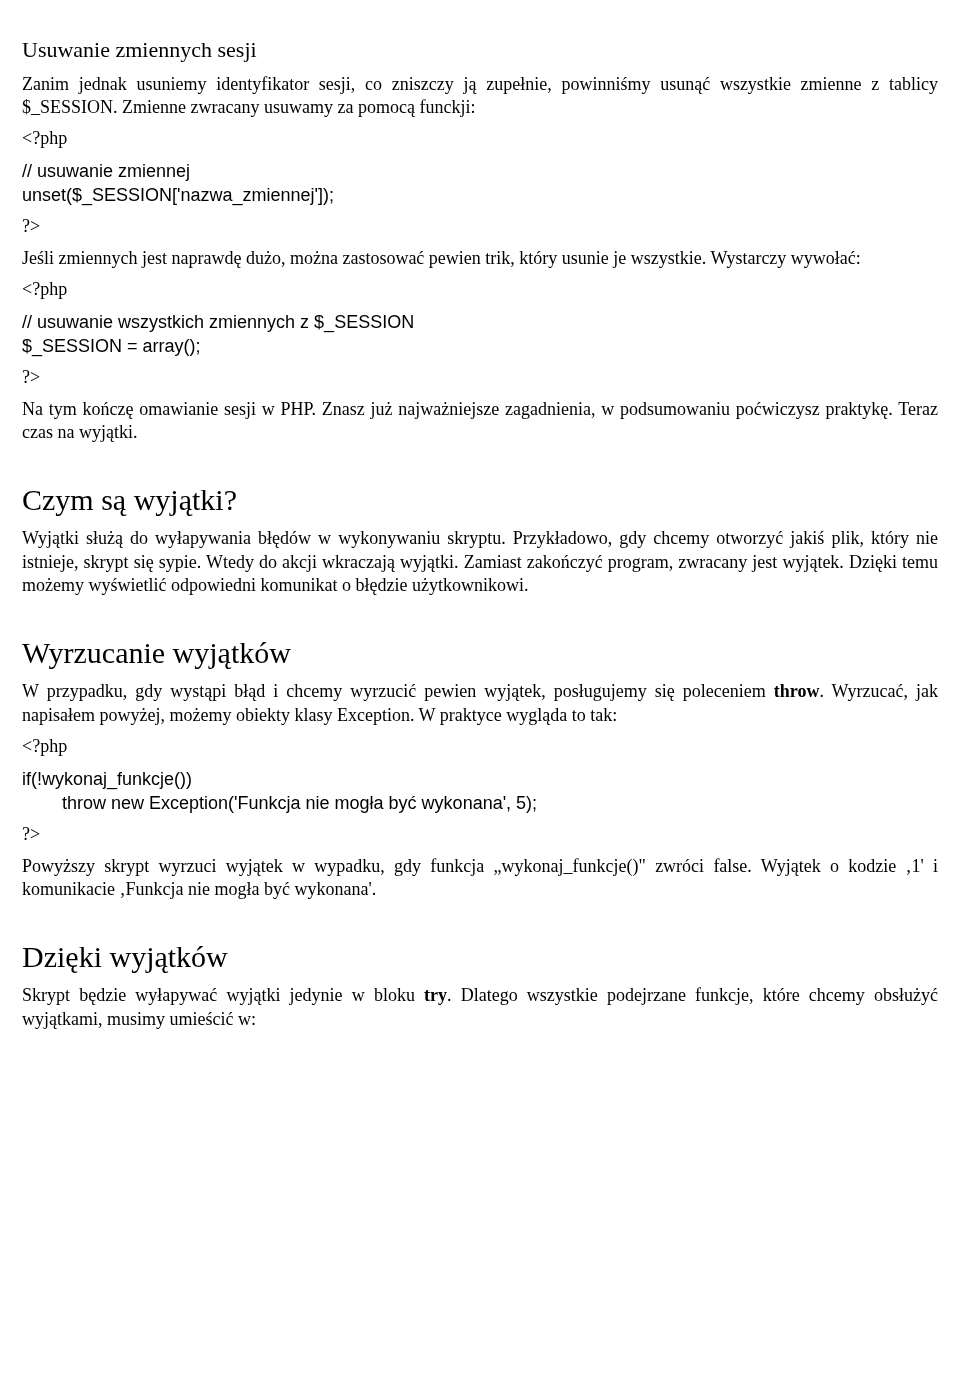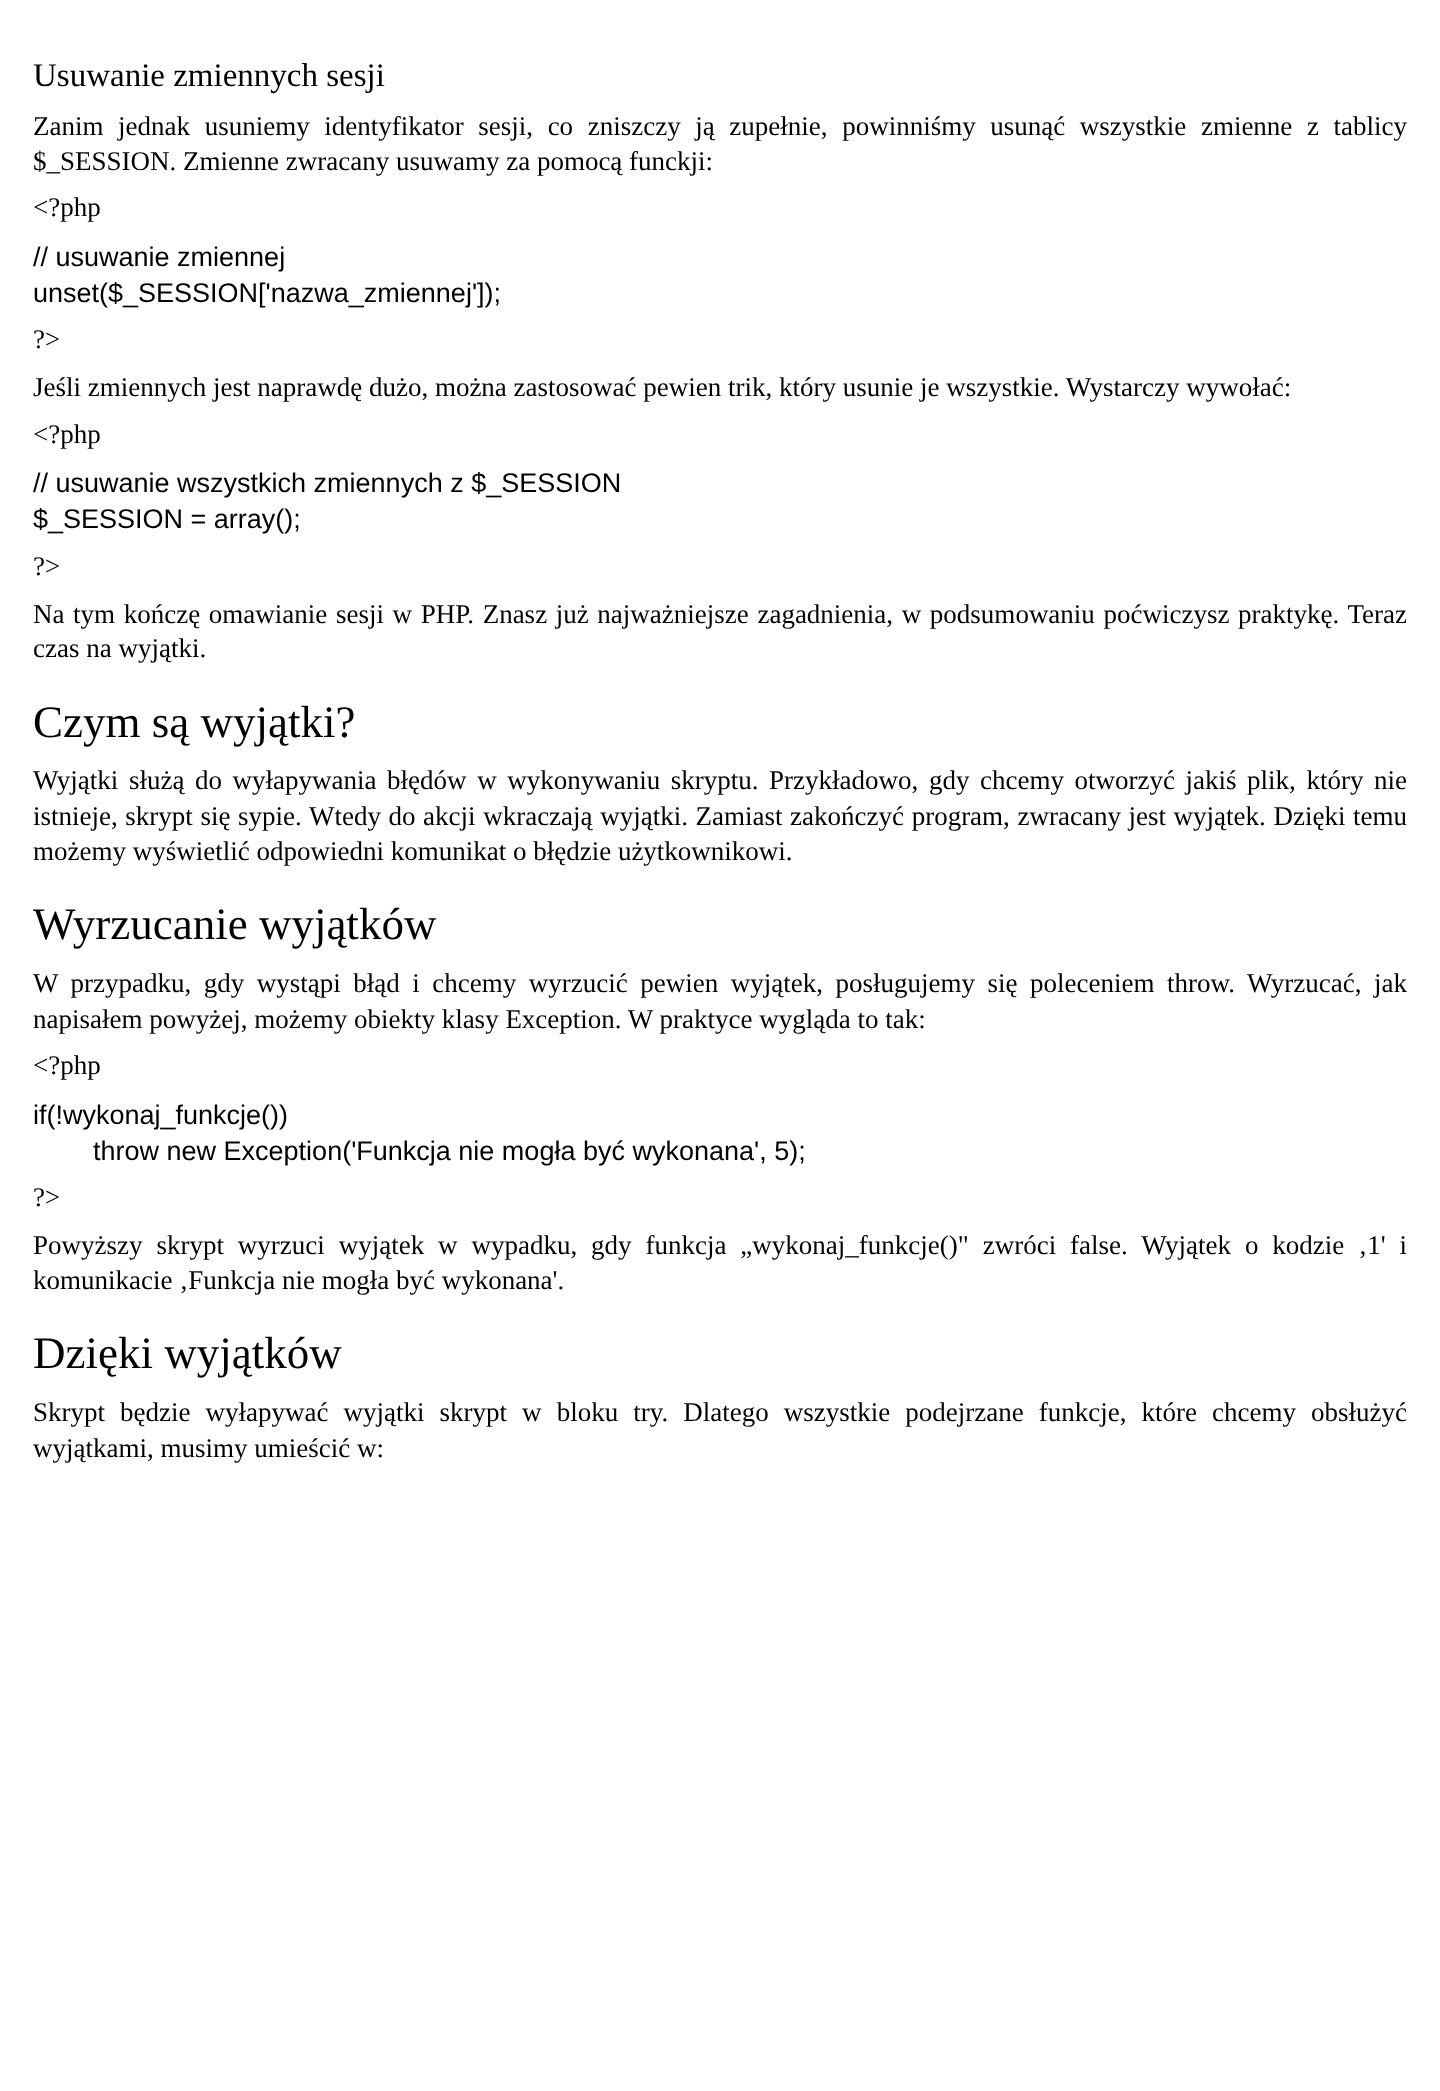--- a/index.html
+++ b/index.html
@@ -8,38 +8,38 @@
     margin: 0;
     padding: 18px 22px;
     color: #000;
     line-height: 1.3;
     font-size: 18px;
   }
   h1, h2 {
     font-weight: normal;
     margin: 18px 0 8px 0;
   }
-  h1 { font-size: 30px; }
+  h1 { font-size: 30px; margin-top: 36px; }
   h2 { font-size: 22px; }
   p {
     margin: 8px 0;
     text-align: justify;
   }
   pre {
     font-family: Liberation Sans, sans-serif;
     font-size: 18px;
     margin: 8px 0;
     white-space: pre-wrap;
     line-height: 1.35;
   }
   .phpopen, .phpclose {
     font-family: Liberation Serif, serif;
     margin: 8px 0;
   }
-  .bold { font-weight: normal; }
+  .bold { font-weight: bold; }
 </style>
 </head>
 <body>
 
 <h2>Usuwanie zmiennych sesji</h2>
 <p>Zanim jednak usuniemy identyfikator sesji, co zniszczy ją zupełnie, powinniśmy usunąć wszystkie zmienne z tablicy $_SESSION. Zmienne zwracany usuwamy za pomocą funckji:</p>
 <p class="phpopen">&lt;?php</p>
 <pre>// usuwanie zmiennej
 unset($_SESSION['nazwa_zmiennej']);</pre>
 <p class="phpclose">?&gt;</p>
@@ -58,14 +58,14 @@
   <span>W przypadku, gdy wystąpi błąd i chcemy wyrzucić pewien wyjątek, posługujemy się poleceniem </span><span class="bold">throw</span><span>. Wyrzucać, jak napisałem powyżej, możemy obiekty klasy Exception. W praktyce wygląda to tak:</span>
 </p>
 <p class="phpopen">&lt;?php</p>
 <pre>if(!wykonaj_funkcje())
         throw new Exception('Funkcja nie mogła być wykonana', 5);</pre>
 <p class="phpclose">?&gt;</p>
 <p>Powyższy skrypt wyrzuci wyjątek w wypadku, gdy funkcja „wykonaj_funkcje()" zwróci false. Wyjątek o kodzie ‚1' i komunikacie ‚Funkcja nie mogła być wykonana'.</p>
 
 <h1>Dzięki wyjątków</h1>
 <p>
-  <span>Skrypt będzie wyłapywać wyjątki skrypt w bloku </span><span class="bold">try</span><span>. Dlatego wszystkie podejrzane funkcje, które chcemy obsłużyć wyjątkami, musimy umieścić w:</span>
+  <span>Skrypt będzie wyłapywać wyjątki jedynie w bloku </span><span class="bold">try</span><span>. Dlatego wszystkie podejrzane funkcje, które chcemy obsłużyć wyjątkami, musimy umieścić w:</span>
 </p>
 
 </body></html>

